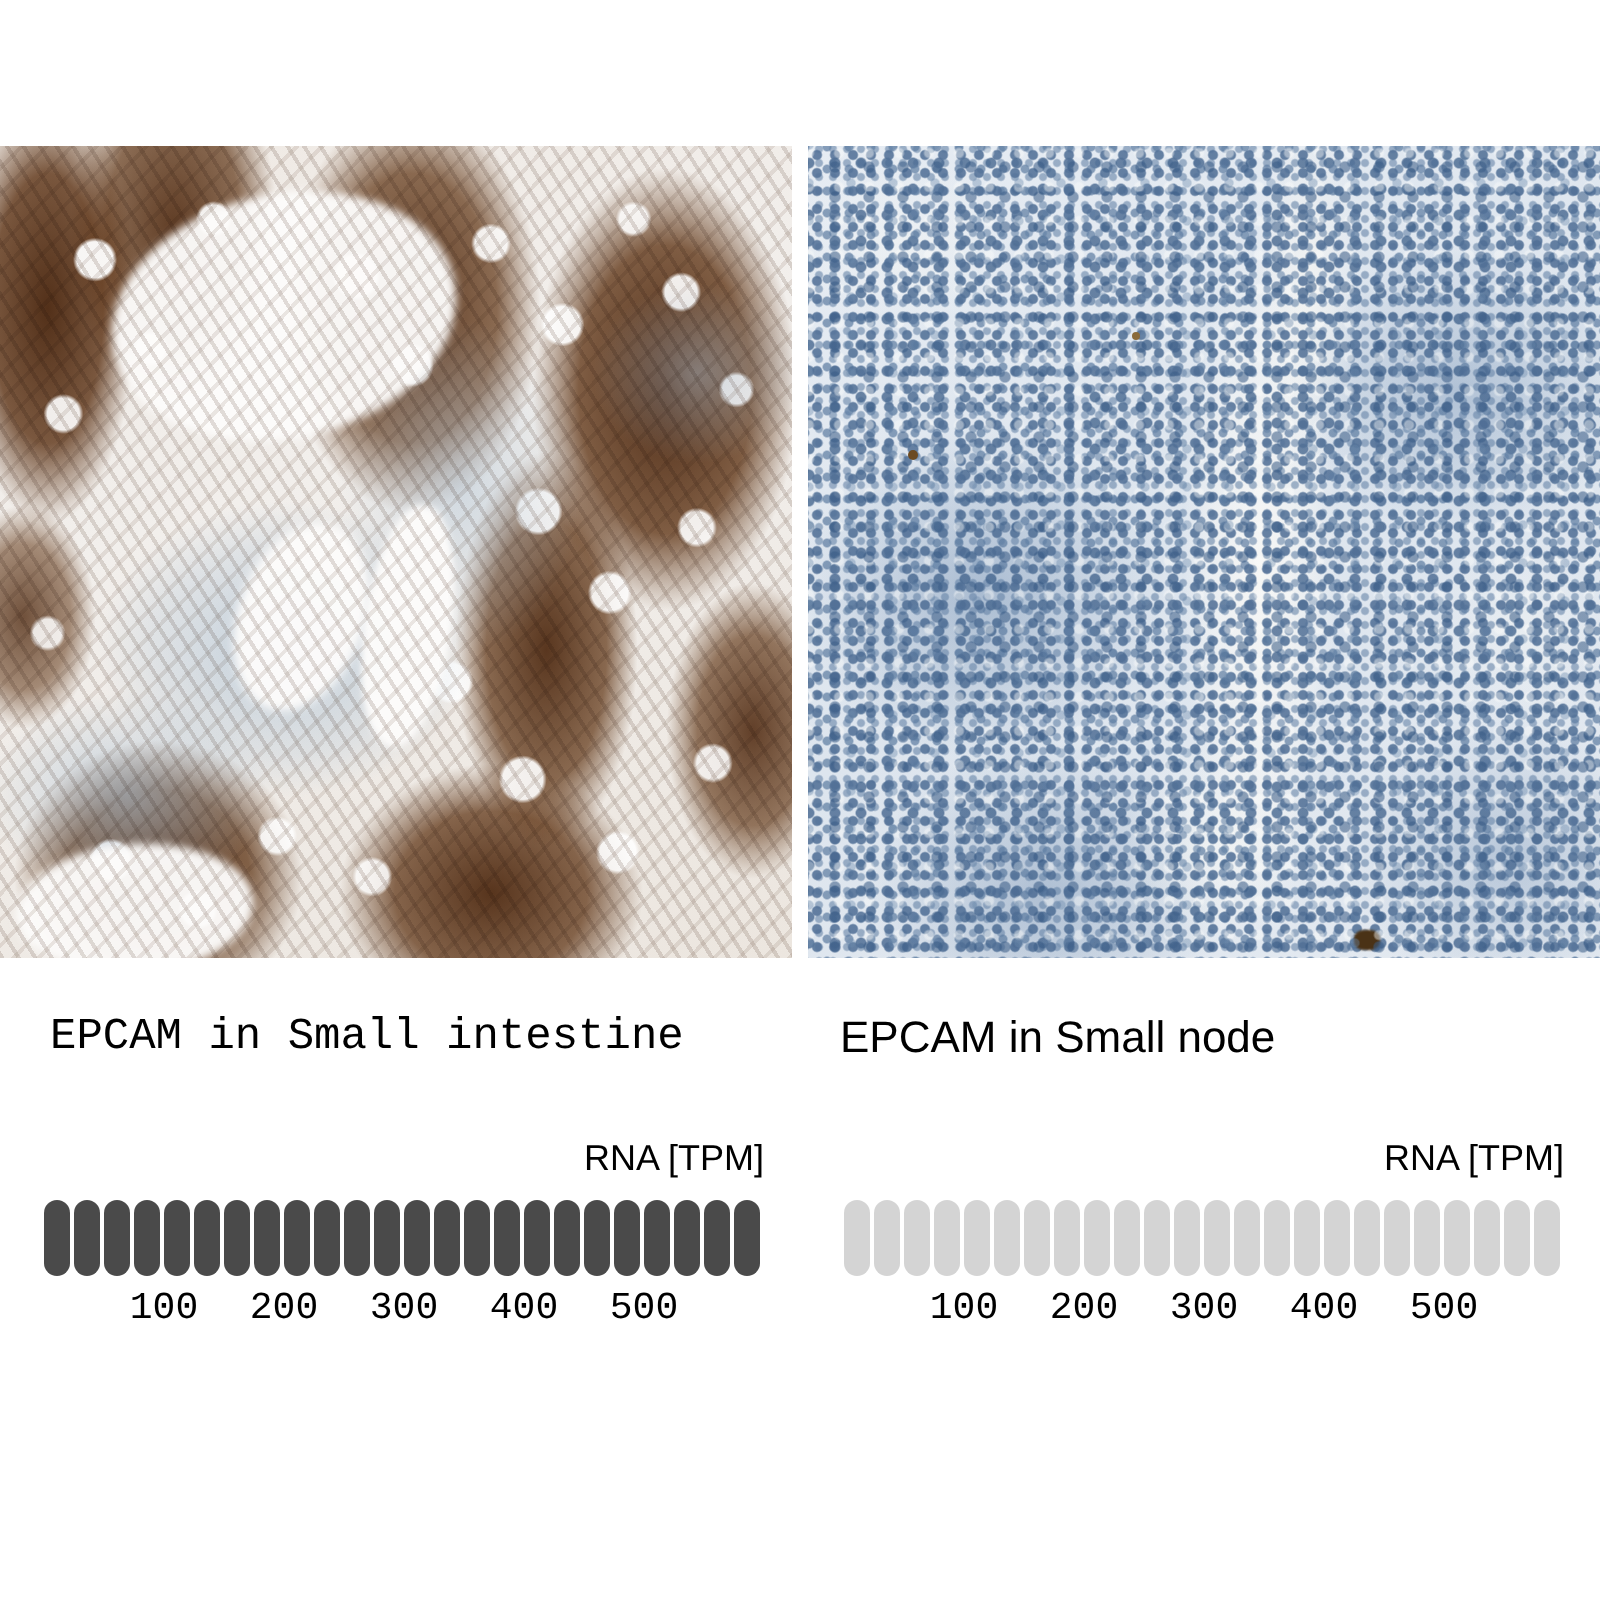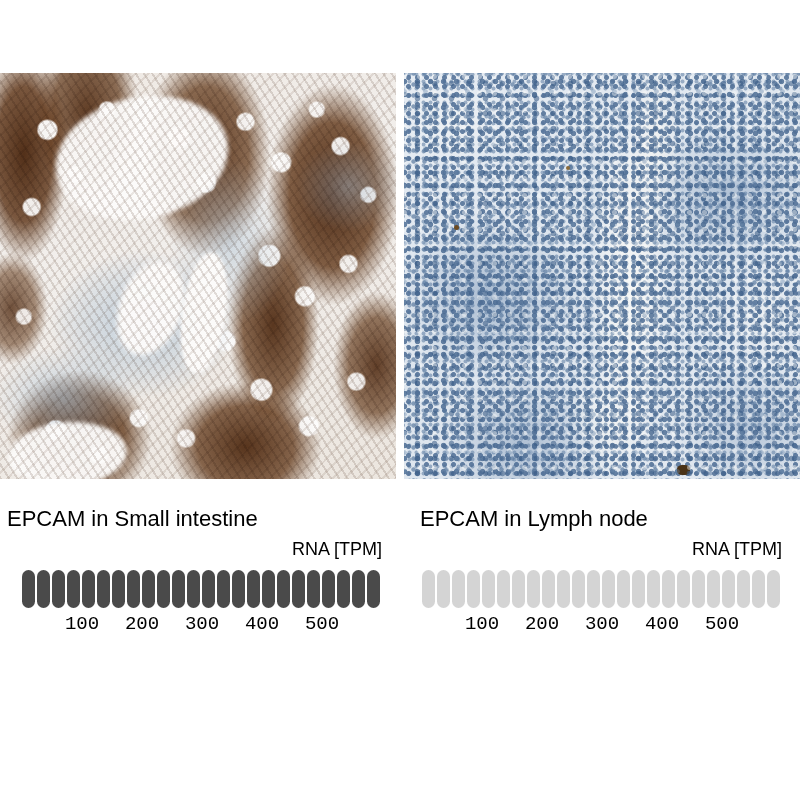--- a/index.html
+++ b/index.html
@@ -161,27 +161,27 @@
 
   
   .caption {
     position: absolute;
     top: 506px;
     font-size: 22px;
     line-height: 26px;
     color: #000000;
     white-space: nowrap;
   }
-  .caption.left  { left: 7px; }
+  .caption.left  { left: 25px; font-family: Liberation Mono, monospace; }
   .caption.right { left: 420px; }
 
   
   .gauge {
     position: absolute;
-    top: 538px;
+    top: 568px;
     width: 362px;
     height: 110px;
   }
   .gauge.left  { left: 20px; }
   .gauge.right { left: 420px; }
 
   .gauge-unit {
     position: absolute;
     right: 0;
     top: 0;
@@ -244,21 +244,21 @@
       <div class="speck s1"></div>
       <div class="speck s2"></div>
       <div class="speck s3"></div>
     </div>
   </div>
 
 </div>
 
 <div class="caption left">EPCAM in Small intestine</div>
 
-<div class="caption right">EPCAM in Lymph node</div>
+<div class="caption right">EPCAM in Small node</div>
 
 <div class="gauge left">
   <div class="gauge-unit">RNA [TPM]</div>
   <div class="gauge-bar">
       <div class="gauge-seg"></div>
       <div class="gauge-seg"></div>
       <div class="gauge-seg"></div>
       <div class="gauge-seg"></div>
       <div class="gauge-seg"></div>
       <div class="gauge-seg"></div>

